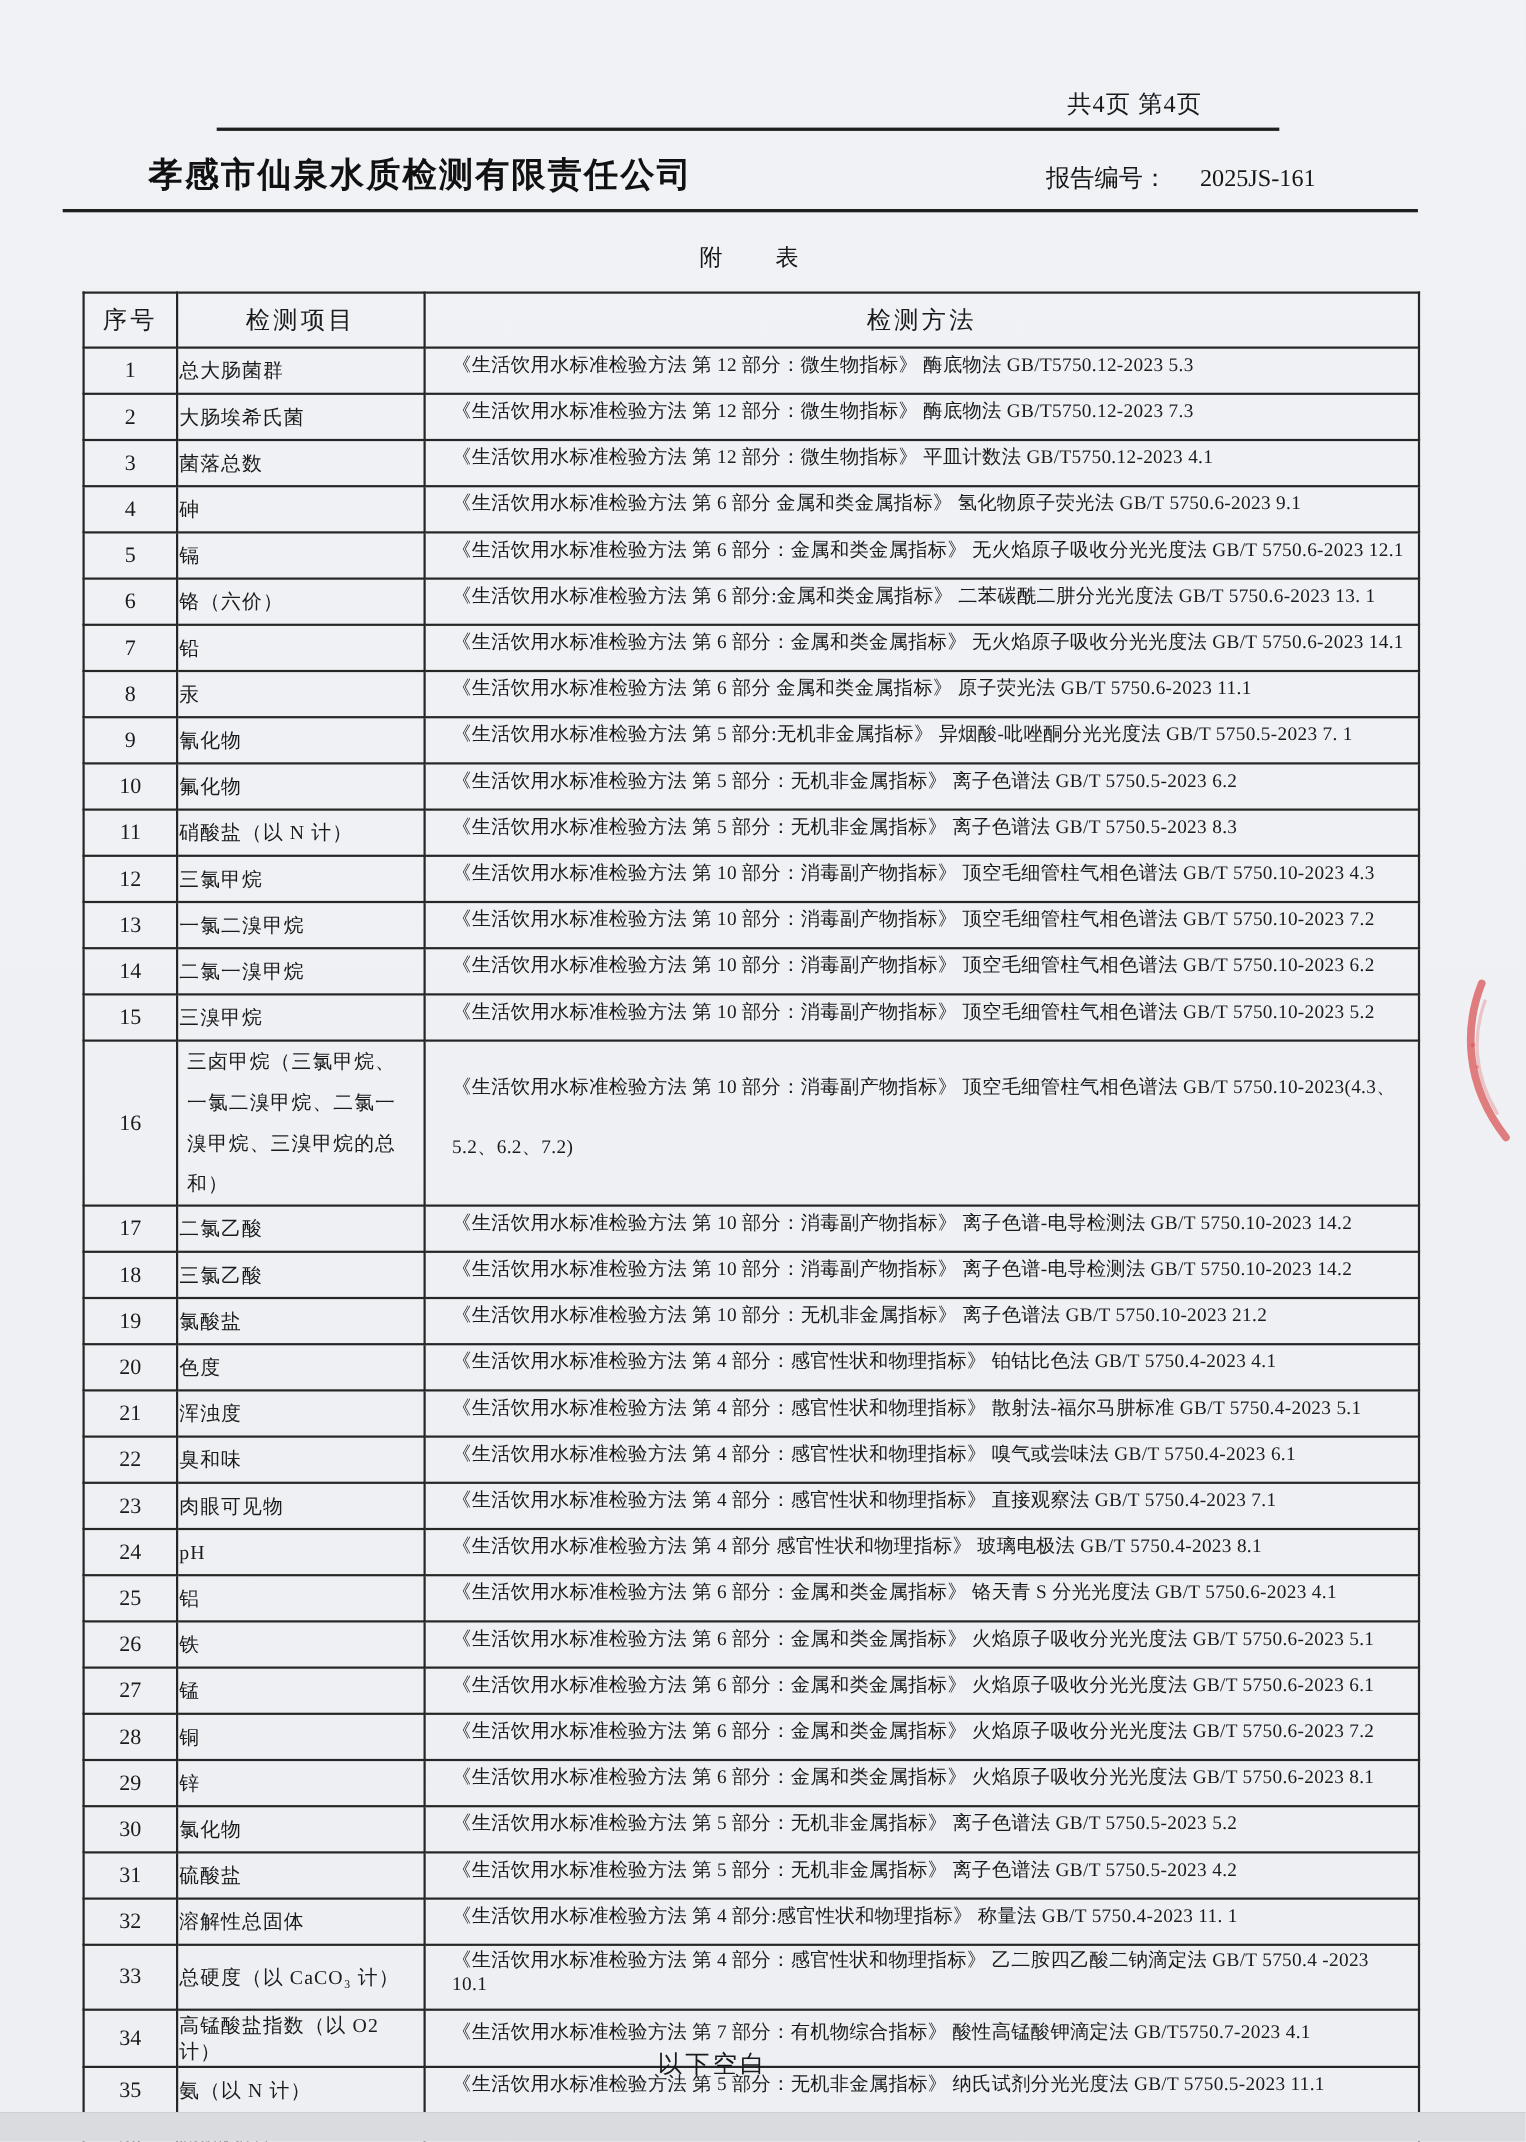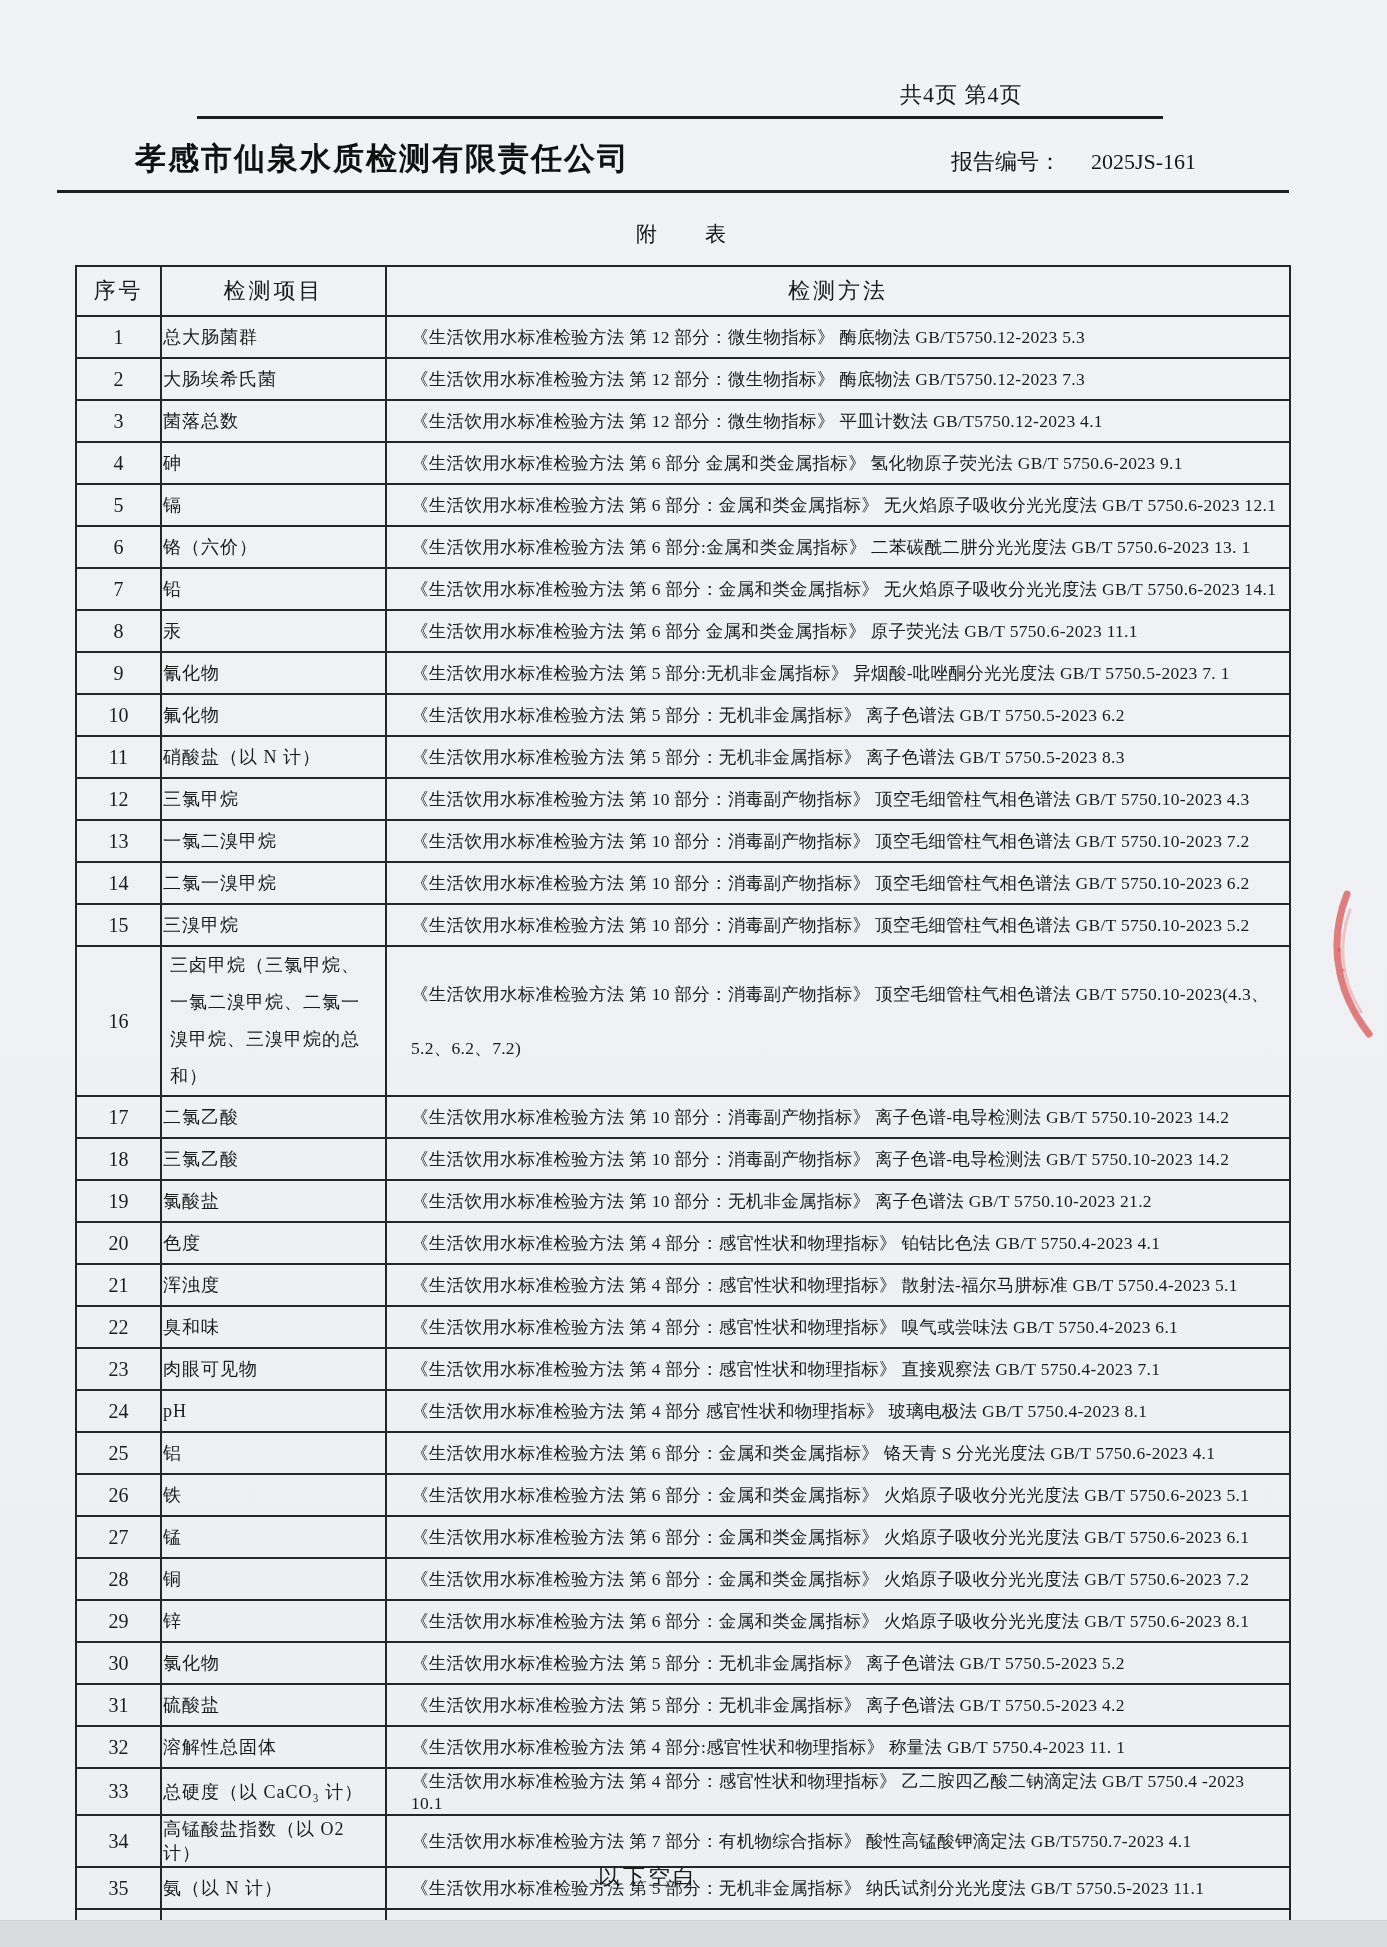--- a/index.html
+++ b/index.html
@@ -7,21 +7,21 @@
     width:1387px;height:1947px;
     background:#eef0f5;
     font-family:"Liberation Serif","DejaVu Serif",serif;
     color:#1c1c1c;
     position:relative;
     overflow:hidden;
   }
   .page{position:absolute;inset:0;background:linear-gradient(180deg,#f0f2f6 0%,#eef0f4 60%,#edeff3 100%);}
   .page-info{
     position:absolute;top:80px;left:900px;width:263px;
-    text-align:left;font-size:22px;letter-spacing:1px;color:#1a1a1a;
+    text-align:center;font-size:22px;letter-spacing:1px;color:#1a1a1a;
   }
   .rule{position:absolute;background:#1f1f1f;height:3px;}
   .rule-1{top:116px;left:197px;width:966px;}
   .rule-2{top:190px;left:57px;width:1232px;}
   .company{
     position:absolute;top:138px;left:135px;
     font-size:31px;font-weight:bold;letter-spacing:2px;color:#111;
   }
   .report-no{
     position:absolute;top:147px;left:918px;width:245px;
@@ -44,21 +44,21 @@
   }
   table.methods th{
     height:46px;font-size:22px;font-weight:normal;
     letter-spacing:3px;text-align:center;
   }
   col.c1{width:85px;}
   col.c2{width:225px;}
   col.c3{width:904px;}
   td.c-no{height:38px;text-align:center;font-size:20px;}
   td.c-item{text-align:left;font-size:18px;letter-spacing:1px;}
-  td.c-method{text-align:left;font-size:17.5px;padding:0 10px 0 24px;letter-spacing:0.3px;}
+  td.c-method{text-align:left;font-size:17.5px;padding:0 10px 12px 24px;letter-spacing:0.3px;}
   tr.row-16 td{height:112px;}
   tr.row-16 td.c-item{line-height:37px;padding:0 8px;margin-top:29px;}
   tr.row-16 td.c-method{line-height:54px;}
   .footer-note{
     position:absolute;top:1862px;left:0;width:1296px;
     text-align:center;font-size:22px;letter-spacing:3px;color:#1a1a1a;
   }
   .stamp{position:absolute;left:1327px;top:888px;width:60px;height:150px;}
   .scan-band{
     position:absolute;left:0;bottom:0;width:100%;height:26px;

